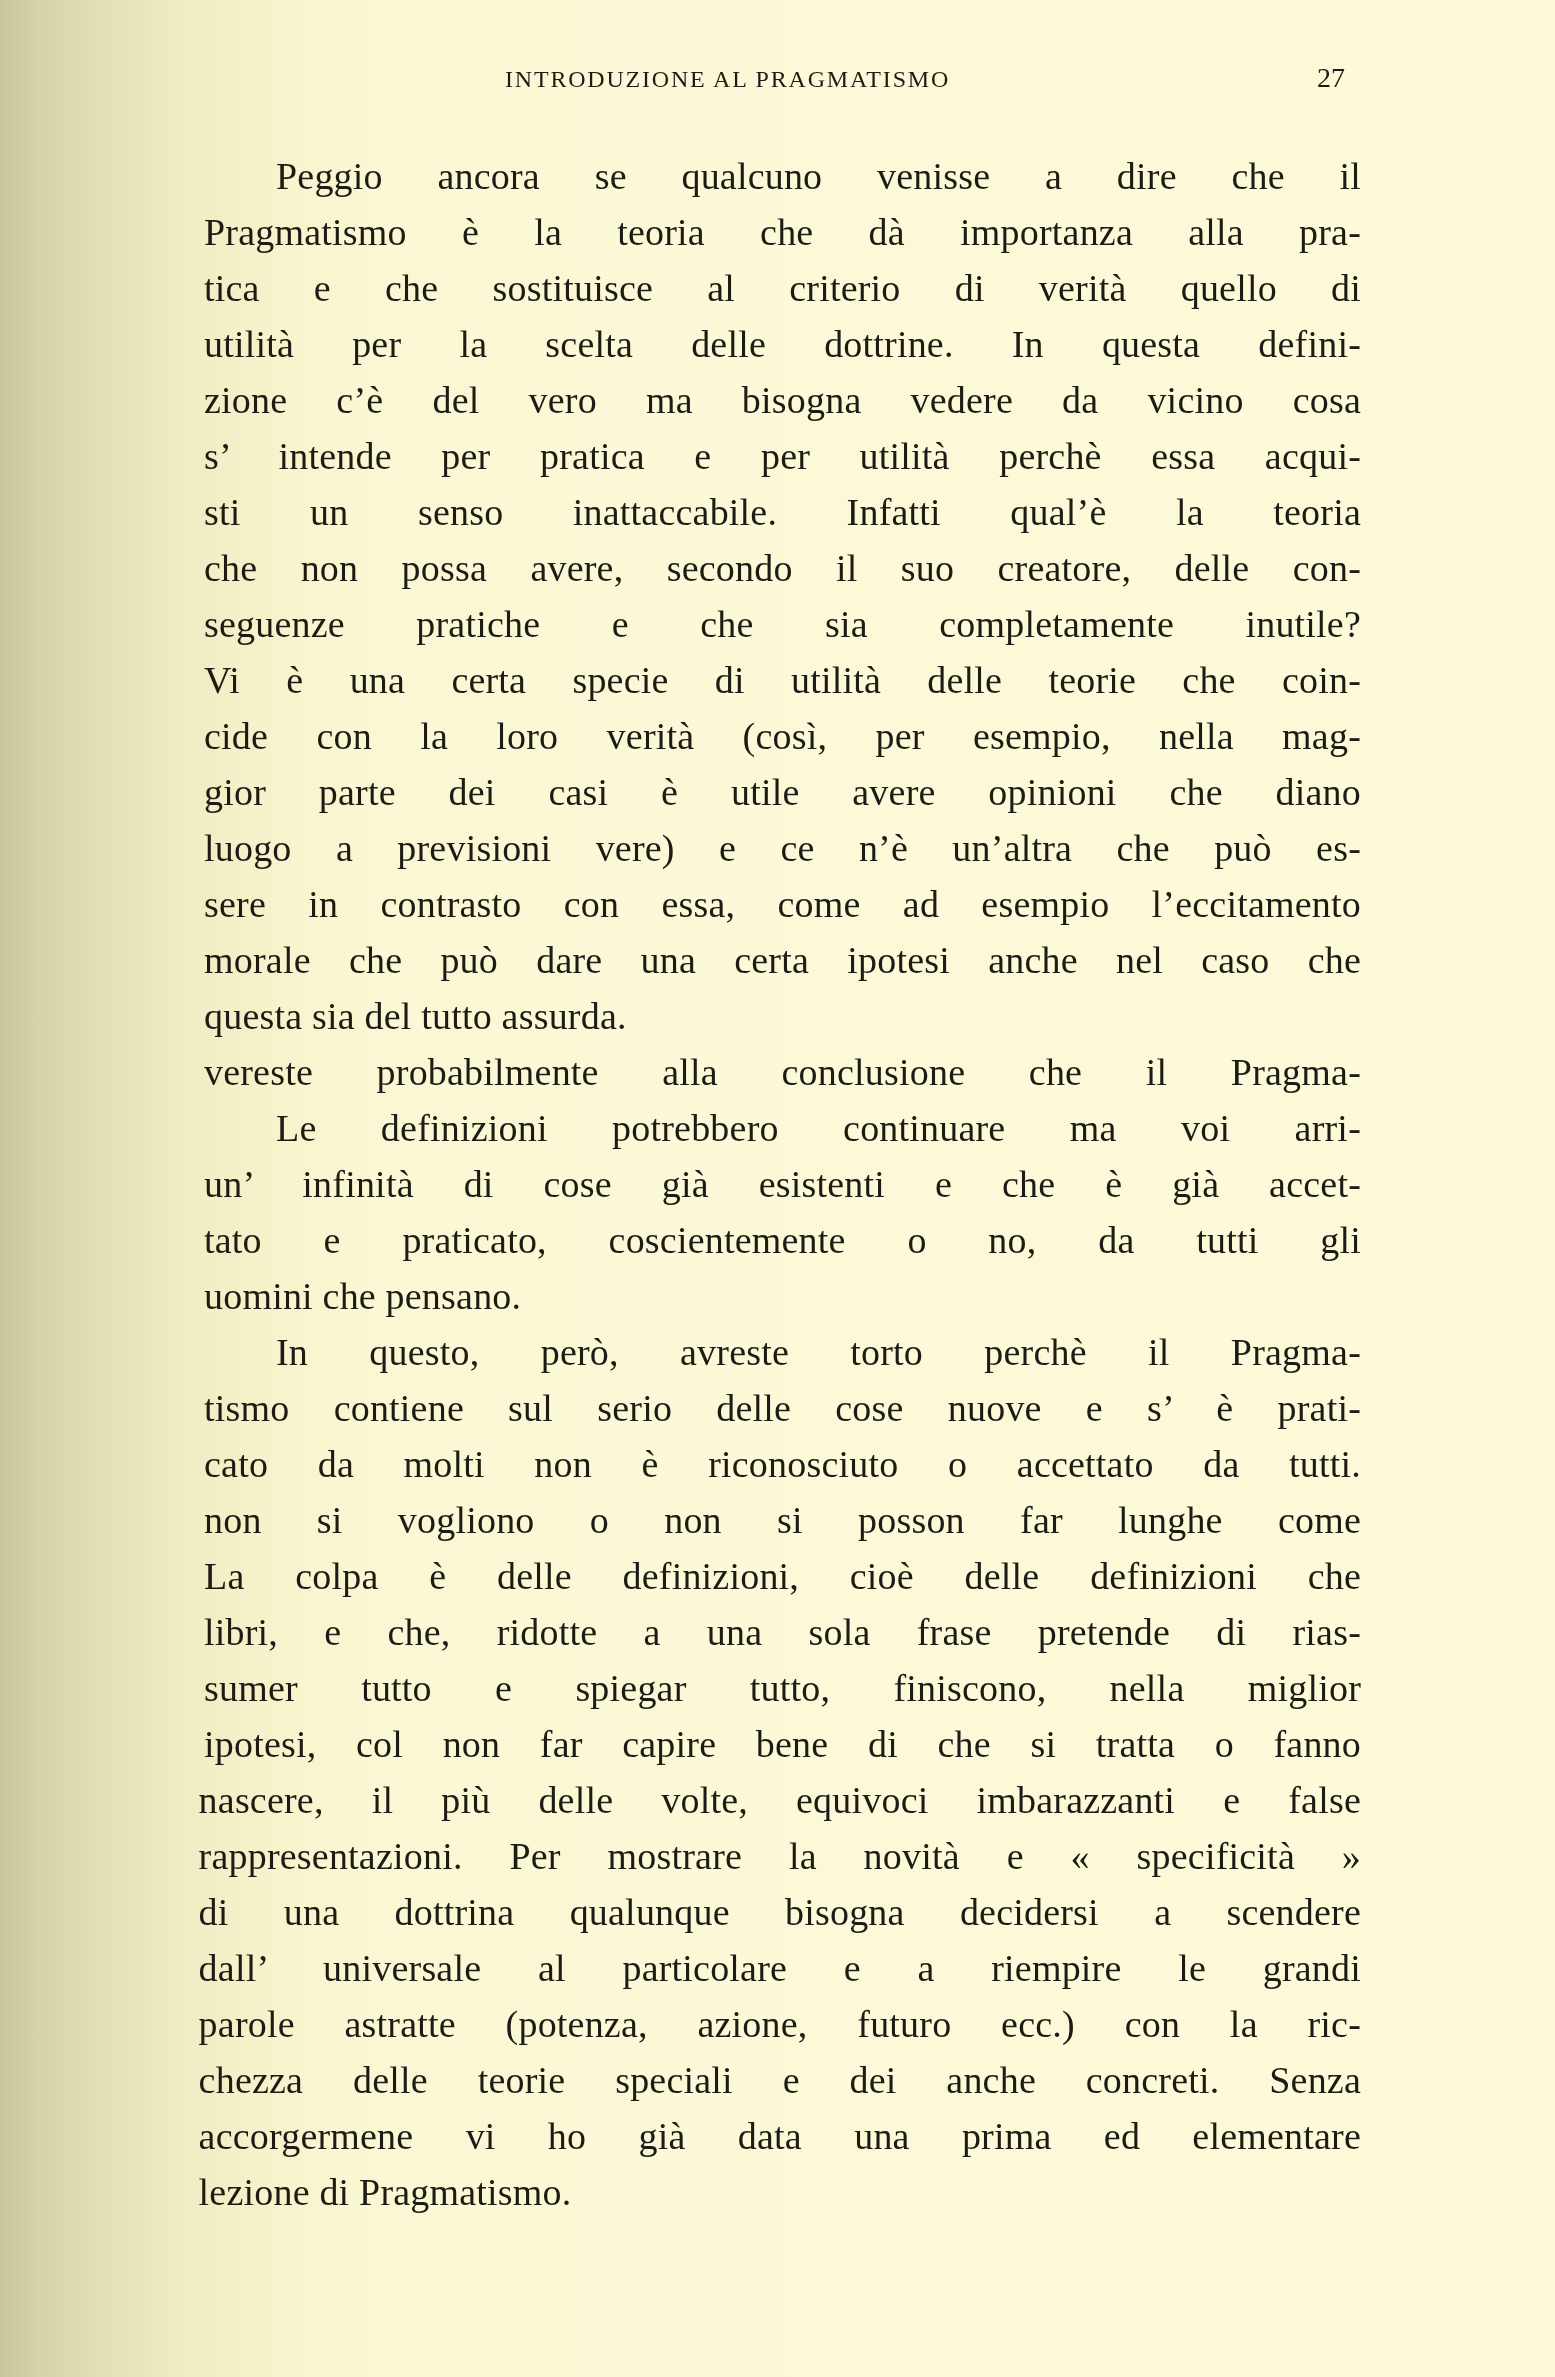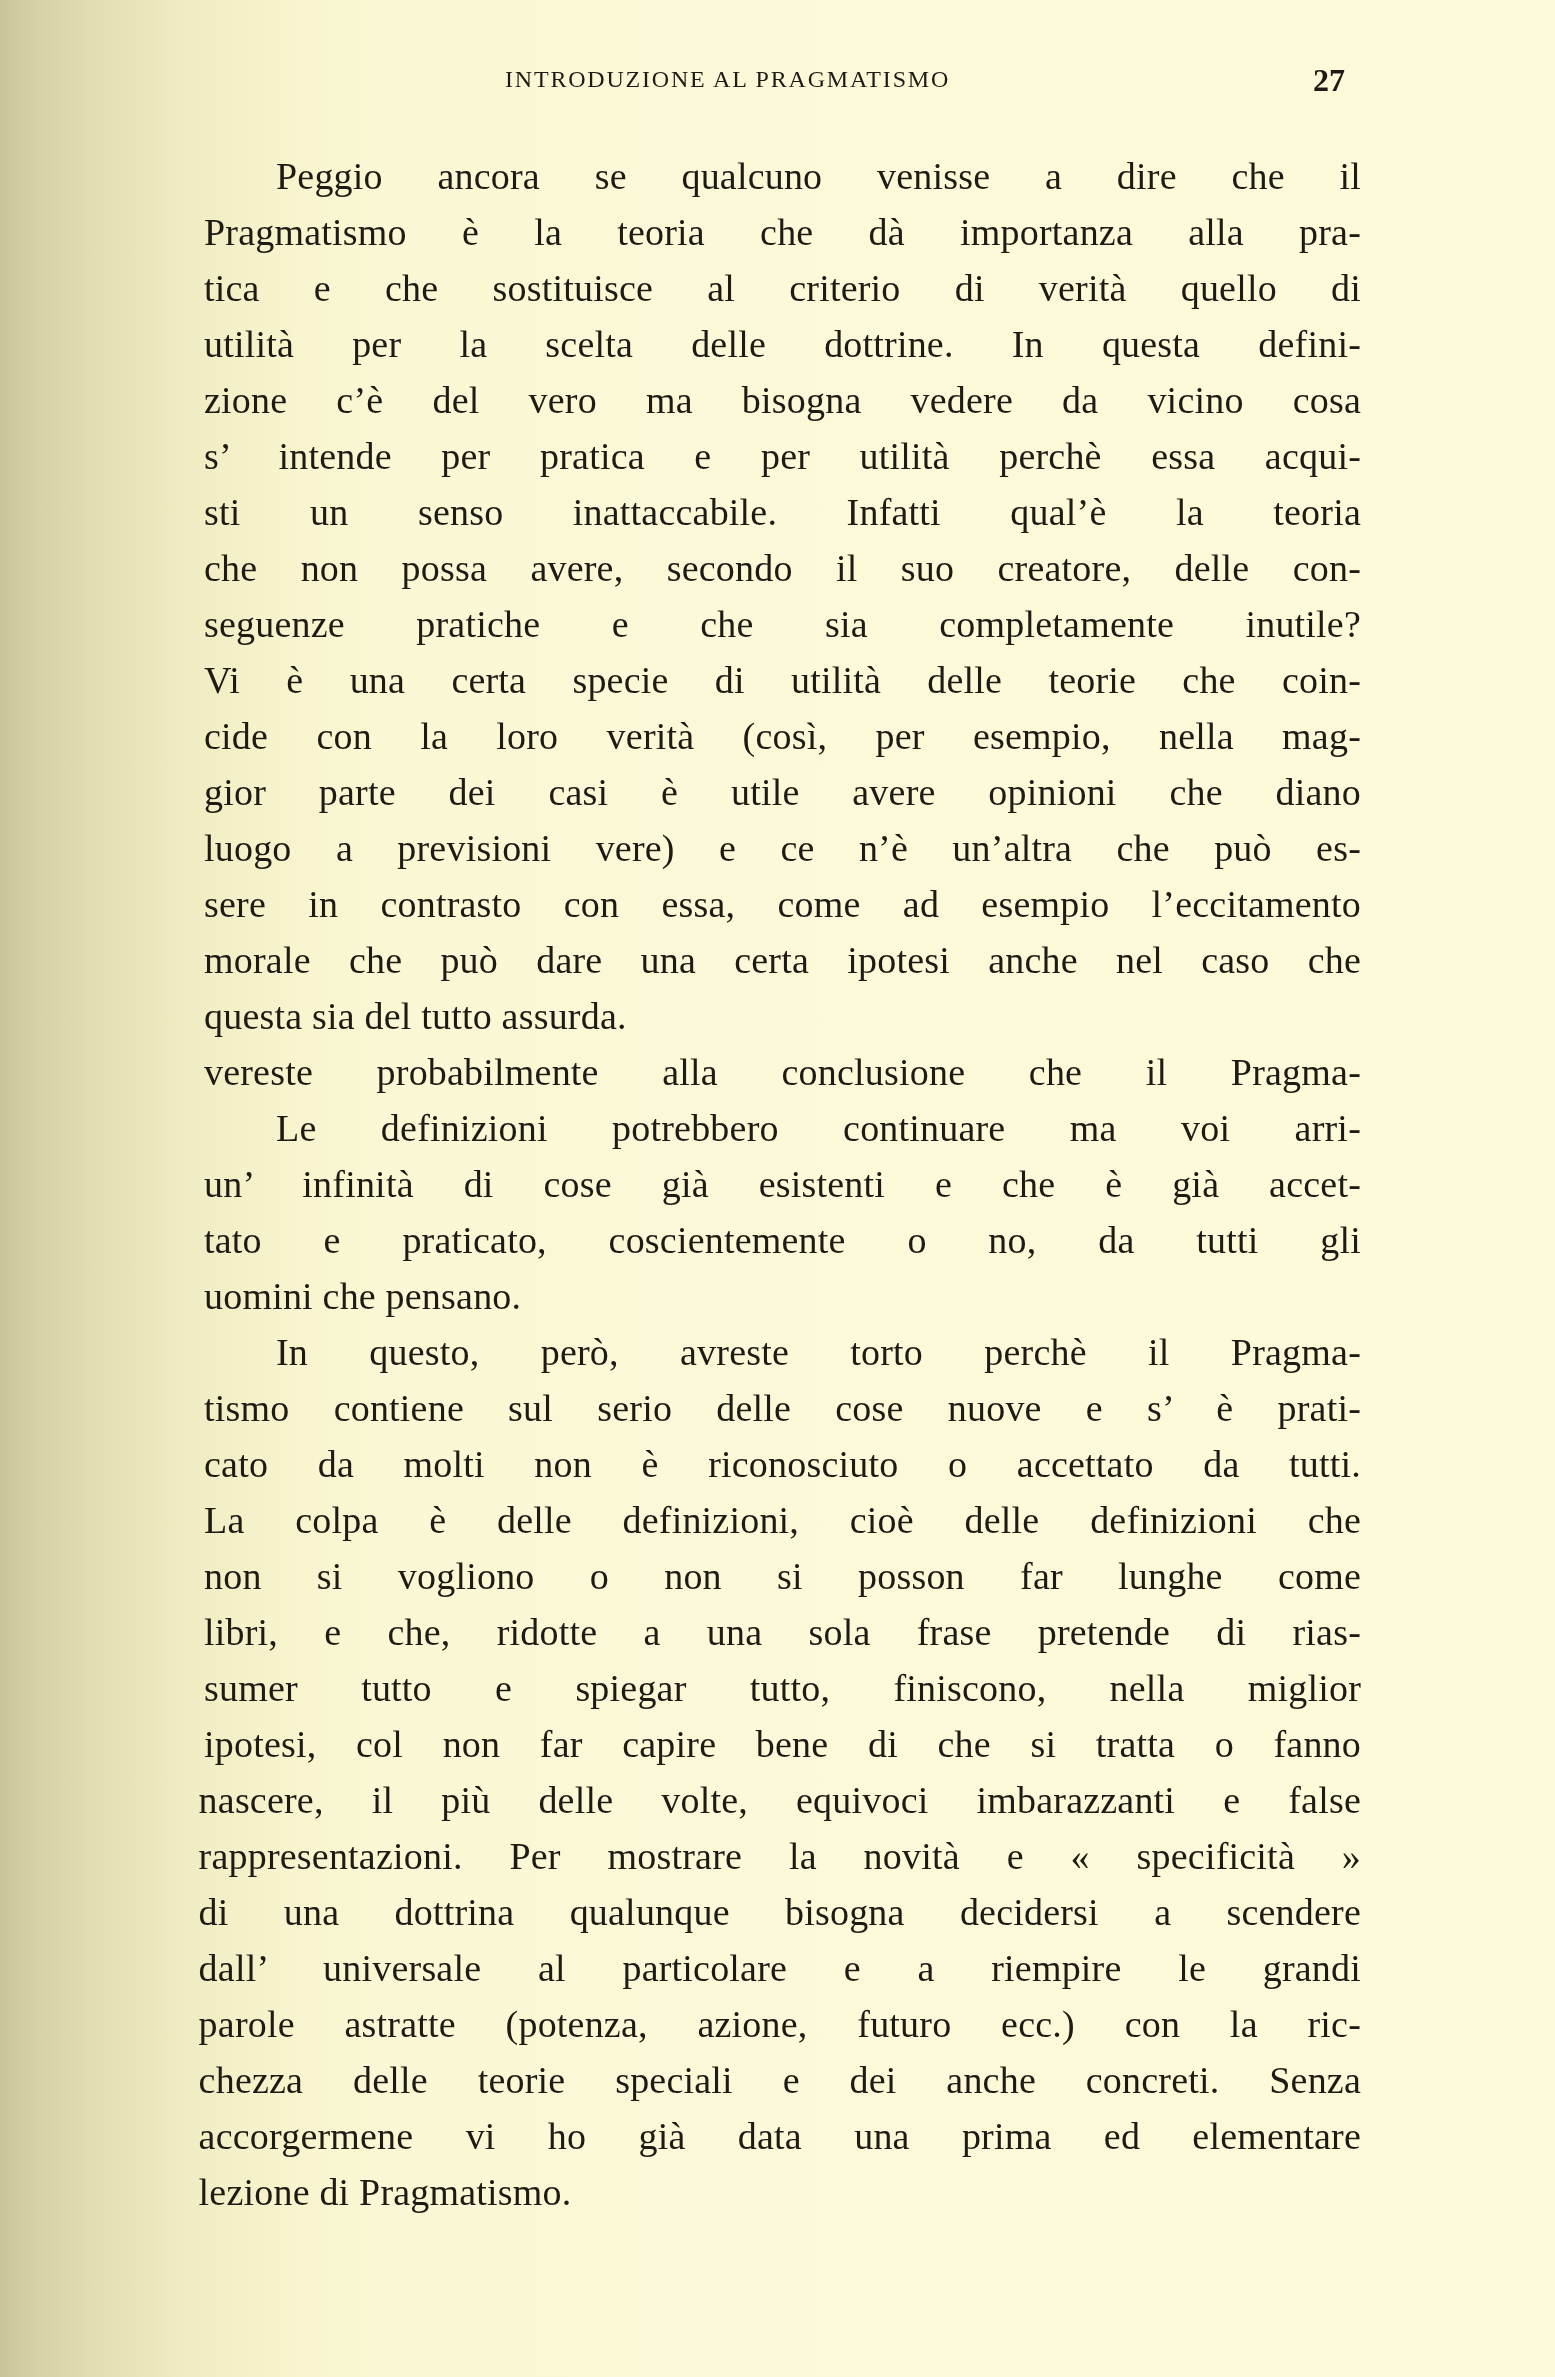--- a/index.html
+++ b/index.html
@@ -20,21 +20,21 @@
     .header {
       position: absolute; top: 66px; left: 505px; width: 840px; height: 36px;
     }
     .running-title {
       position: absolute; left: 0; top: 0;
       font-size: 24px; letter-spacing: 1.8px; font-weight: 500;
       white-space: nowrap;
     }
     .page-number {
       position: absolute; right: 0; top: -3.6px;
-      font-size: 32px; font-weight: 700;
+      font-size: 28px; font-weight: 400;
     }
     .body-text {
       position: absolute; left: 176px; top: 148px; width: 1157px; margin-left: 28px;
     }
     .line {
       height: 56px;
       font-size: 38px;
       line-height: 56px;
       white-space: nowrap;
       text-align: justify;
@@ -80,22 +80,22 @@
       <div class="line indent">Le definizioni potrebbero continuare ma voi arri-</div>
       <div class="line">un’ infinità di cose già esistenti e che è già accet-</div>
       <div class="line">tato e praticato, coscientemente o no, da tutti gli</div>
       <div class="line last">uomini che pensano.</div>
     </div>
 
     <div class="paragraph">
       <div class="line indent">In questo, però, avreste torto perchè il Pragma-</div>
       <div class="line">tismo contiene sul serio delle cose nuove e s’ è prati-</div>
       <div class="line">cato da molti non è riconosciuto o accettato da tutti.</div>
+      <div class="line">non si vogliono o non si posson far lunghe come</div>
       <div class="line">La colpa è delle definizioni, cioè delle definizioni che</div>
-      <div class="line">non si vogliono o non si posson far lunghe come</div>
       <div class="line">libri, e che, ridotte a una sola frase pretende di rias-</div>
       <div class="line">sumer tutto e spiegar tutto, finiscono, nella miglior</div>
       <div class="line">ipotesi, col non far capire bene di che si tratta o fanno</div>
       <div class="line shift-left">nascere, il più delle volte, equivoci imbarazzanti e false</div>
       <div class="line shift-left">rappresentazioni. Per mostrare la novità e « specificità »</div>
       <div class="line shift-left">di una dottrina qualunque bisogna decidersi a scendere</div>
       <div class="line shift-left">dall’ universale al particolare e a riempire le grandi</div>
       <div class="line shift-left">parole astratte (potenza, azione, futuro ecc.) con la ric-</div>
       <div class="line shift-left">chezza delle teorie speciali e dei anche concreti. Senza</div>
       <div class="line shift-left">accorgermene vi ho già data una prima ed elementare</div>

